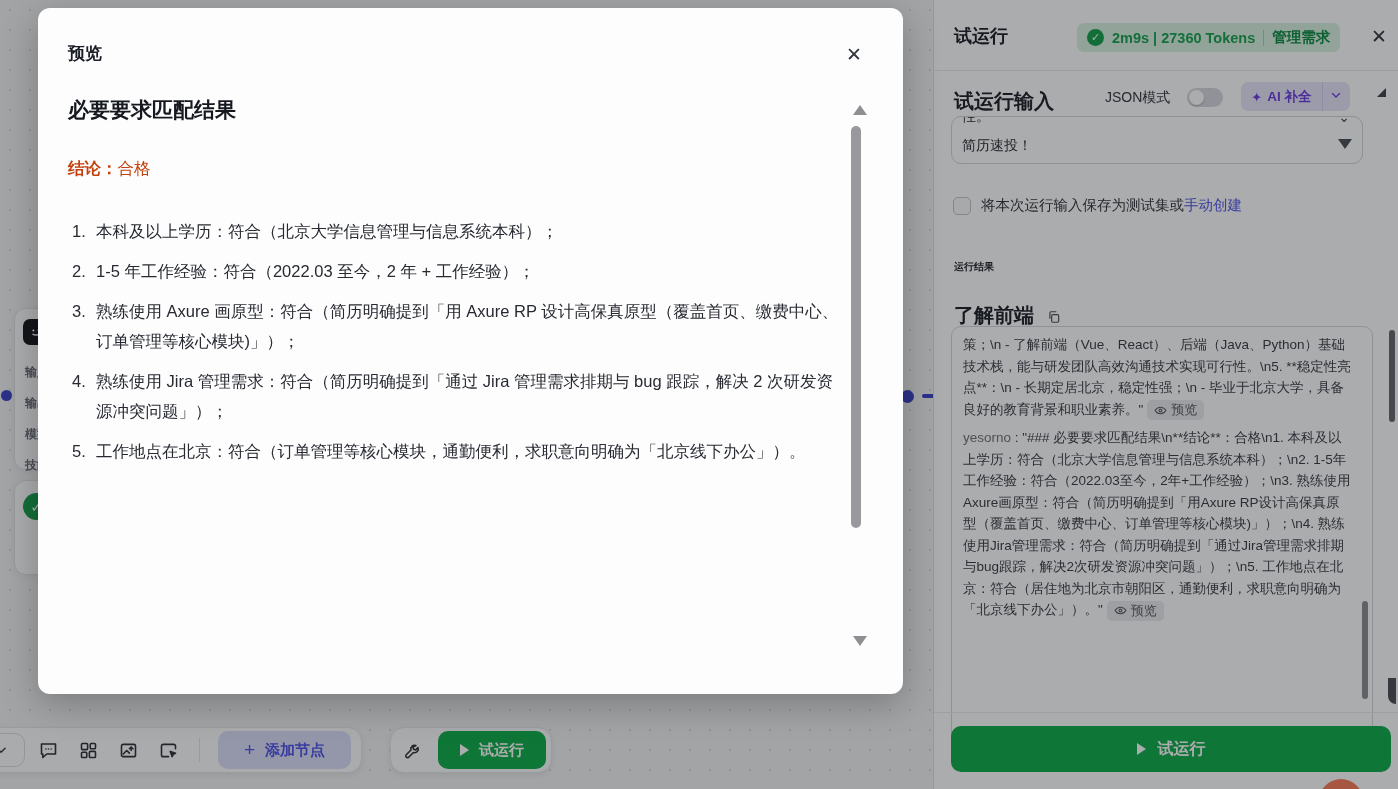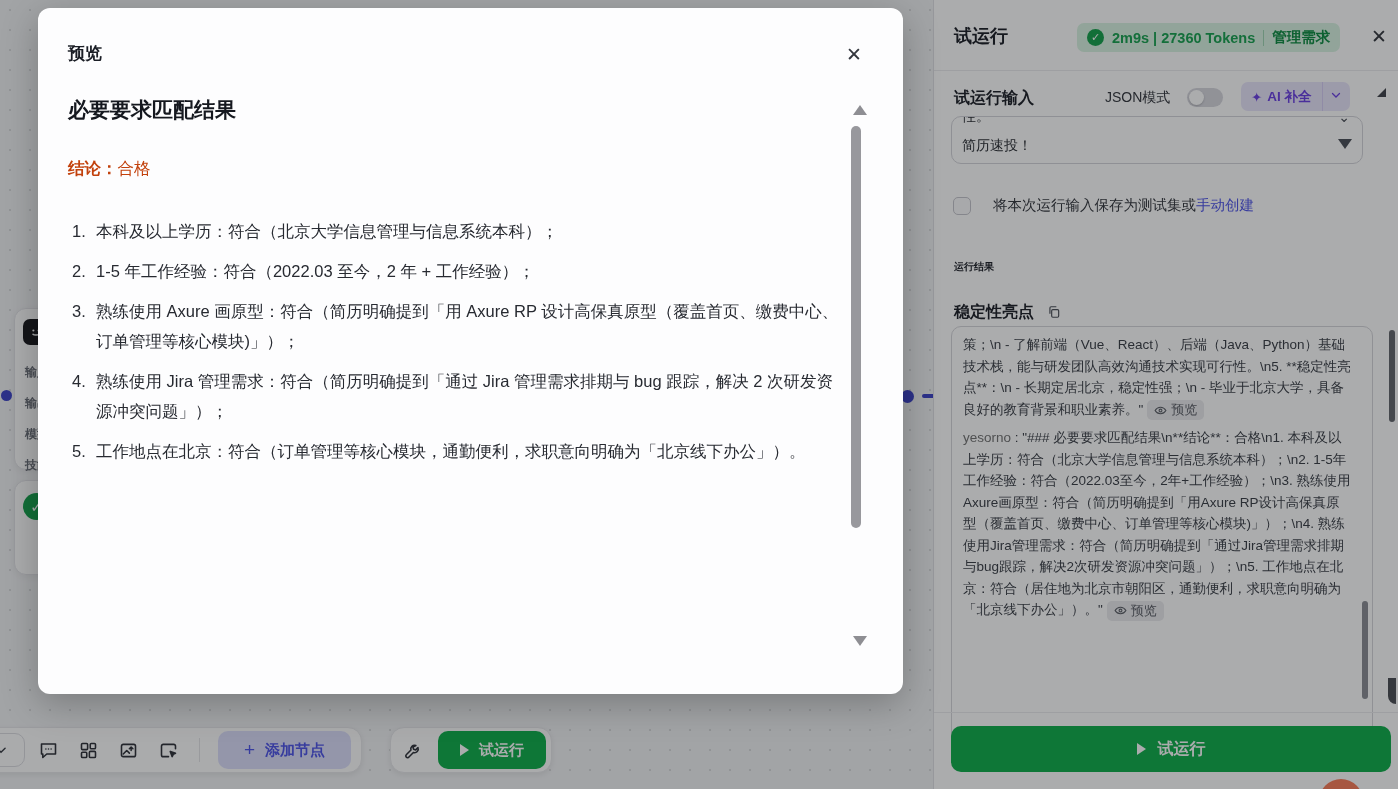--- a/index.html
+++ b/index.html
@@ -36,36 +36,36 @@
   .panel { position:absolute; left:933px; top:0; width:465px; height:789px; background:#ffffff; border-left:1px solid #e1e1e5; }
   .panel-header { position:absolute; left:0; top:0; width:100%; height:71px; border-bottom:1px solid #ececef; }
   .panel-title { position:absolute; left:20px; top:24px; font-size:18px; font-weight:bold; color:#1b1e26; }
   .status-badge { position:absolute; left:143px; top:23px; height:29px; background:#d9f3e2; border-radius:7px; display:flex; align-items:center; padding:0 10px; gap:8px; }
   .badge-check { width:17px; height:17px; border-radius:50%; background:#15a14c; color:#fff; font-size:11px; font-weight:bold; display:flex; align-items:center; justify-content:center; }
   .badge-text { font-size:14.5px; font-weight:bold; color:#18a250; }
   .badge-div { width:1px; height:16px; background:#9fd4b2; }
   .badge-log { font-size:14.5px; font-weight:bold; color:#0e8c42; }
   .close-x { position:absolute; font-size:19px; color:#33363d; line-height:1; }
 
-  .sec-label { font-size:16px; font-weight:bold; color:#1c1f27; }
+  .sec-label { font-size:20px; font-weight:bold; color:#1c1f27; }
   .jsonmode { position:absolute; left:171px; top:89px; font-size:14px; color:#33363d; }
   .toggle { position:absolute; left:253px; top:88px; width:36px; height:19px; border-radius:10px; background:#d7d7de; }
   .toggle .knob { position:absolute; left:2px; top:2px; width:15px; height:15px; border-radius:50%; background:#ffffff; box-shadow:0 1px 2px rgba(0,0,0,.2); }
   .ai-group { position:absolute; left:307px; top:82px; height:29px; display:flex; }
   .ai-main { background:#e9e5fb; color:#6b40e3; border:none; border-radius:7px 0 0 7px; font-size:13.5px; font-weight:bold; padding:0 10px; display:flex; align-items:center; gap:5px; font-family:inherit; }
   .ai-caret { background:#e9e5fb; color:#6b40e3; border:none; border-left:1px solid #d6cdf4; border-radius:0 7px 7px 0; width:28px; font-size:12px; font-family:inherit; }
   .corner-tri { position:absolute; left:443px; top:88px; width:0; height:0; border-left:9px solid transparent; border-bottom:9px solid #3f424a; }
 
   .run-input { position:absolute; left:17px; top:116px; width:412px; height:48px; border:1px solid #d4d4da; border-radius:10px; overflow:hidden; font-size:14px; color:#2a2d33; background:#fff; }
   .run-input .clipped { position:absolute; left:10px; top:-9px; }
   .run-input .line2 { position:absolute; left:10px; top:20px; }
   .run-input .tri-down { position:absolute; right:10px; top:22px; width:0; height:0; border-top:10px solid #4b4f58; border-left:7px solid transparent; border-right:7px solid transparent; }
   .run-input .clip-chev { position:absolute; right:12px; top:-8px; color:#4b4f58; font-size:14px; }
 
-  .save-row { position:absolute; left:19px; top:196px; display:flex; align-items:center; gap:22px; }
+  .save-row { position:absolute; left:19px; top:196px; display:flex; align-items:center; gap:10px; }
   .checkbox { width:18px; height:18px; border:1.5px solid #c5c5cc; border-radius:5px; background:#fbfbfc; }
   .save-text { font-size:14.5px; color:#33363d; }
   .save-link { font-size:14.5px; color:#4d53e8; }
 
   .copy-icon { color:#4b4f58; margin-left:9px; vertical-align:-2px; }
 
   .output-box { position:absolute; left:17px; top:326px; width:422px; height:428px; border:1px solid #d6d6db; border-radius:10px; background:#fff; padding:7px 20px 7px 11px; overflow:hidden; font-size:13.5px; line-height:21.5px; color:#3a3e46; }
   .out-para { margin-bottom:7px; word-break:break-all; }
   .out-key { color:#737373;margin-top:24px; }
   .chip { display:inline-flex; align-items:center; gap:4px; background:#ebebee; border-radius:5px; padding:0 7px; height:20px; font-size:13px; color:#5b5e66; vertical-align:-3px; margin-left:4px; }
@@ -220,21 +220,21 @@
     <div class="save-row">
       <div class="checkbox"></div>
       <div>
         <span class="save-text">将本次运行输入保存为测试集或</span><span class="save-link">手动创建</span>
       </div>
     </div>
 
     <div class="sec-label" style="position:absolute; left:20px; top:260px; font-size:10px;">运行结果</div>
 
     <div style="position:absolute; left:20px; top:302px;">
-      <span class="sec-label">稳定性亮点</span>
+      <span class="sec-label">了解前端</span>
       <span class="copy-icon">
         <svg width="14" height="14" viewBox="0 0 24 24" fill="none" stroke="currentColor" stroke-width="2">
           <rect x="8" y="8" width="12" height="13" rx="2"></rect>
           <path d="M5 15V5a2 2 0 0 1 2-2h9"></path>
         </svg>
       </span>
     </div>
 
     <div class="output-box">
       <div class="out-para">

